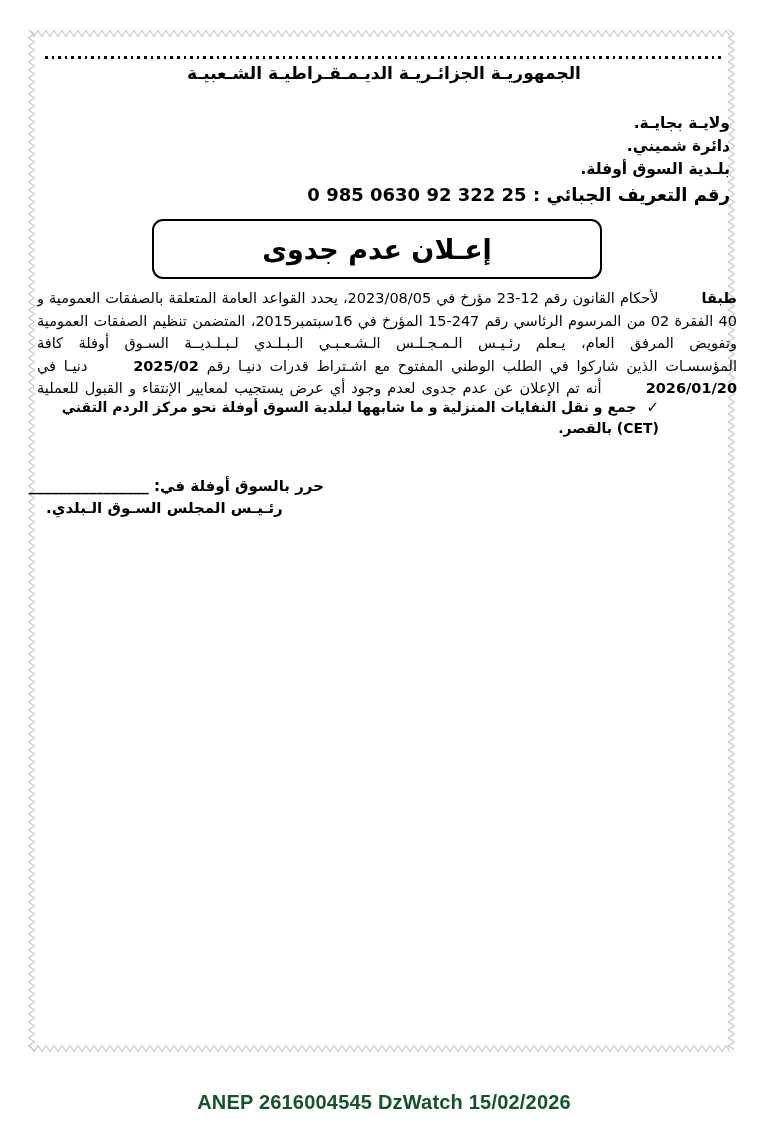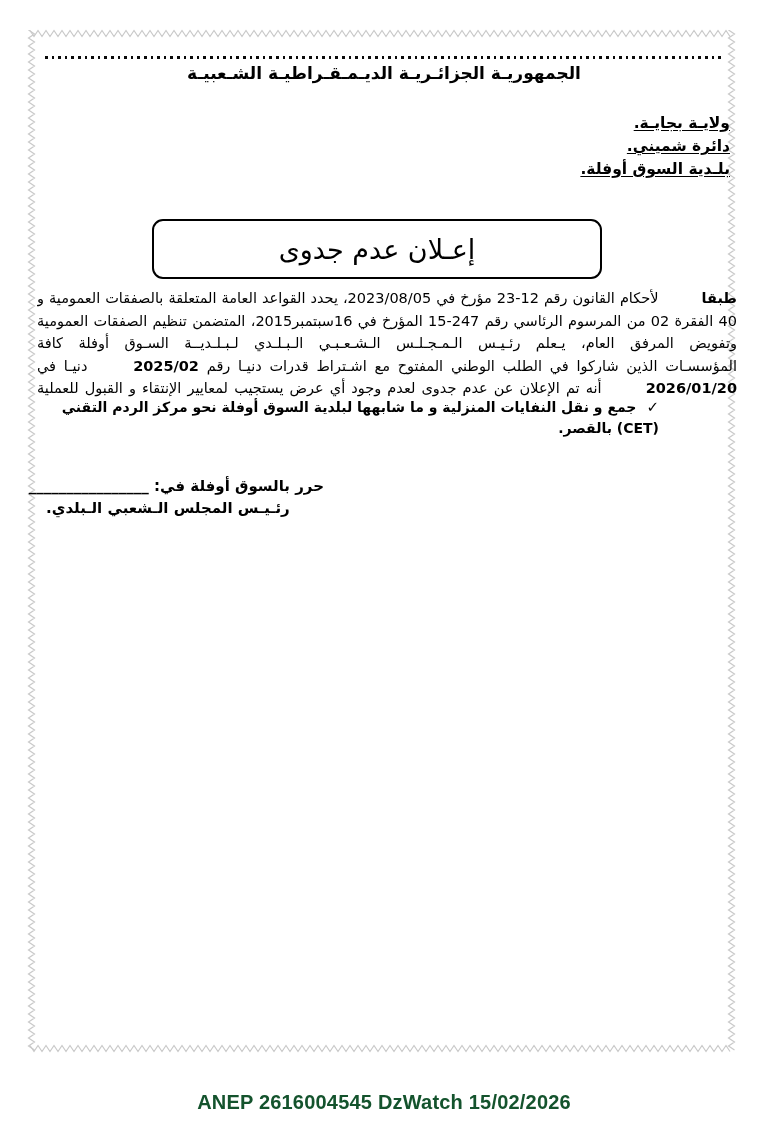--- a/index.html
+++ b/index.html
@@ -16,26 +16,26 @@
     background:repeating-linear-gradient(to right,#0a0a0a 0 2.6px,transparent 2.6px 6.6px);
   }
   .country{
     position:absolute;left:0;right:0;top:63px;text-align:center;direction:rtl;
     font-weight:bold;font-size:17px;text-underline-offset:3px;
   }
   .hdr{
     position:absolute;right:38px;top:112px;text-align:right;direction:rtl;
     font-weight:bold;font-size:15.5px;line-height:23px;
   }
-  .hdr .u{text-decoration:underline;text-underline-offset:2px;}
+  .hdr .u{text-underline-offset:2px;}
   .hdr .tax{font-size:18px;margin-top:2px;}
   .titlebox{
     position:absolute;left:152px;top:219px;width:446px;height:56px;
     border:2px solid #000;border-radius:11px;display:flex;align-items:center;justify-content:center;
-    direction:rtl;font-weight:normal;font-size:27px;background:#fff;
+    direction:rtl;font-weight:bold;font-size:27px;background:#fff;
   }
   .bodytxt{position:absolute;left:37px;top:287px;width:700px;}
   .bline{
     direction:rtl;text-align:justify;text-align-last:justify;
     font-size:14.5px;line-height:22.5px;height:22.5px;overflow:hidden;white-space:nowrap;
   }
   .bline span{white-space:normal;}
   .b{font-weight:bold;margin-left:38px;}
   .bullet{
     position:absolute;left:37px;top:397px;width:694px;box-sizing:border-box;padding-right:72px;
@@ -71,36 +71,37 @@
   </svg>
 
 <div class="dotted"></div>
 
 <div class="country">الجمهوريـة الجزائـريـة الديـمـقـراطيـة الشـعبيـة</div>
 
 <div class="hdr">
   <div class="u">ولايـة بجايـة.</div>
   <div class="u">دائرة شميني.</div>
   <div class="u">بلـدية السوق أوفلة.</div>
+  <div class="tax">رقم التعريف الجبائي : 25 322 92 0630 985 0</div>
 </div>
 
 <div class="titlebox">
   <span>إعـلان عدم جدوى</span>
 </div>
 
 <div class="bodytxt">
     <div class="bline"><span class="b">طبقا</span><span> لأحكام القانون رقم 12-23 مؤرخ في 2023/08/05، يحدد القواعد العامة المتعلقة بالصفقات العمومية و المادة</span></div>
     <div class="bline"><span>40 الفقرة 02 من المرسوم الرئاسي رقم 247-15 المؤرخ في 16سبتمبر2015، المتضمن تنظيم الصفقات العمومية</span></div>
     <div class="bline"><span>وتفويض المرفق العام، يـعلم رئـيـس الـمـجـلـس الـشـعـبـي الـبـلـدي لـبـلـديــة السـوق أوفلة كافة</span></div>
     <div class="bline"><span>المؤسسـات الذين شاركوا في الطلب الوطني المفتوح مع اشـتراط قدرات دنيـا رقم </span><span class="b">2025/02</span><span> دنيـا في</span></div>
     <div class="bline"><span class="b">2026/01/20</span><span> أنه تم الإعلان عن عدم جدوى لعدم وجود أي عرض يستجيب لمعايير الإنتقاء و القبول للعملية التالية:</span></div>
   </div>
 
 <div class="bullet">
   <span class="chk">✓</span><span>جمع و نقل النفايات المنزلية و ما شابهها لبلدية السوق أوفلة نحو مركز الردم التقني (CET) بالقصر.</span>
 </div>
 
 <div class="sig">
   <div class="l1">حرر بالسوق أوفلة في: ________________</div>
-  <div class="l2">رئـيـس المجلس الـشعبي الـبلدي.</div>
+  <div class="l2">رئـيـس المجلس السـوق الـبلدي.</div>
 </div>
 
 <div class="footer" style="color: #14532d;">ANEP 2616004545 DzWatch 15/02/2026</div>
 
 </body></html>

